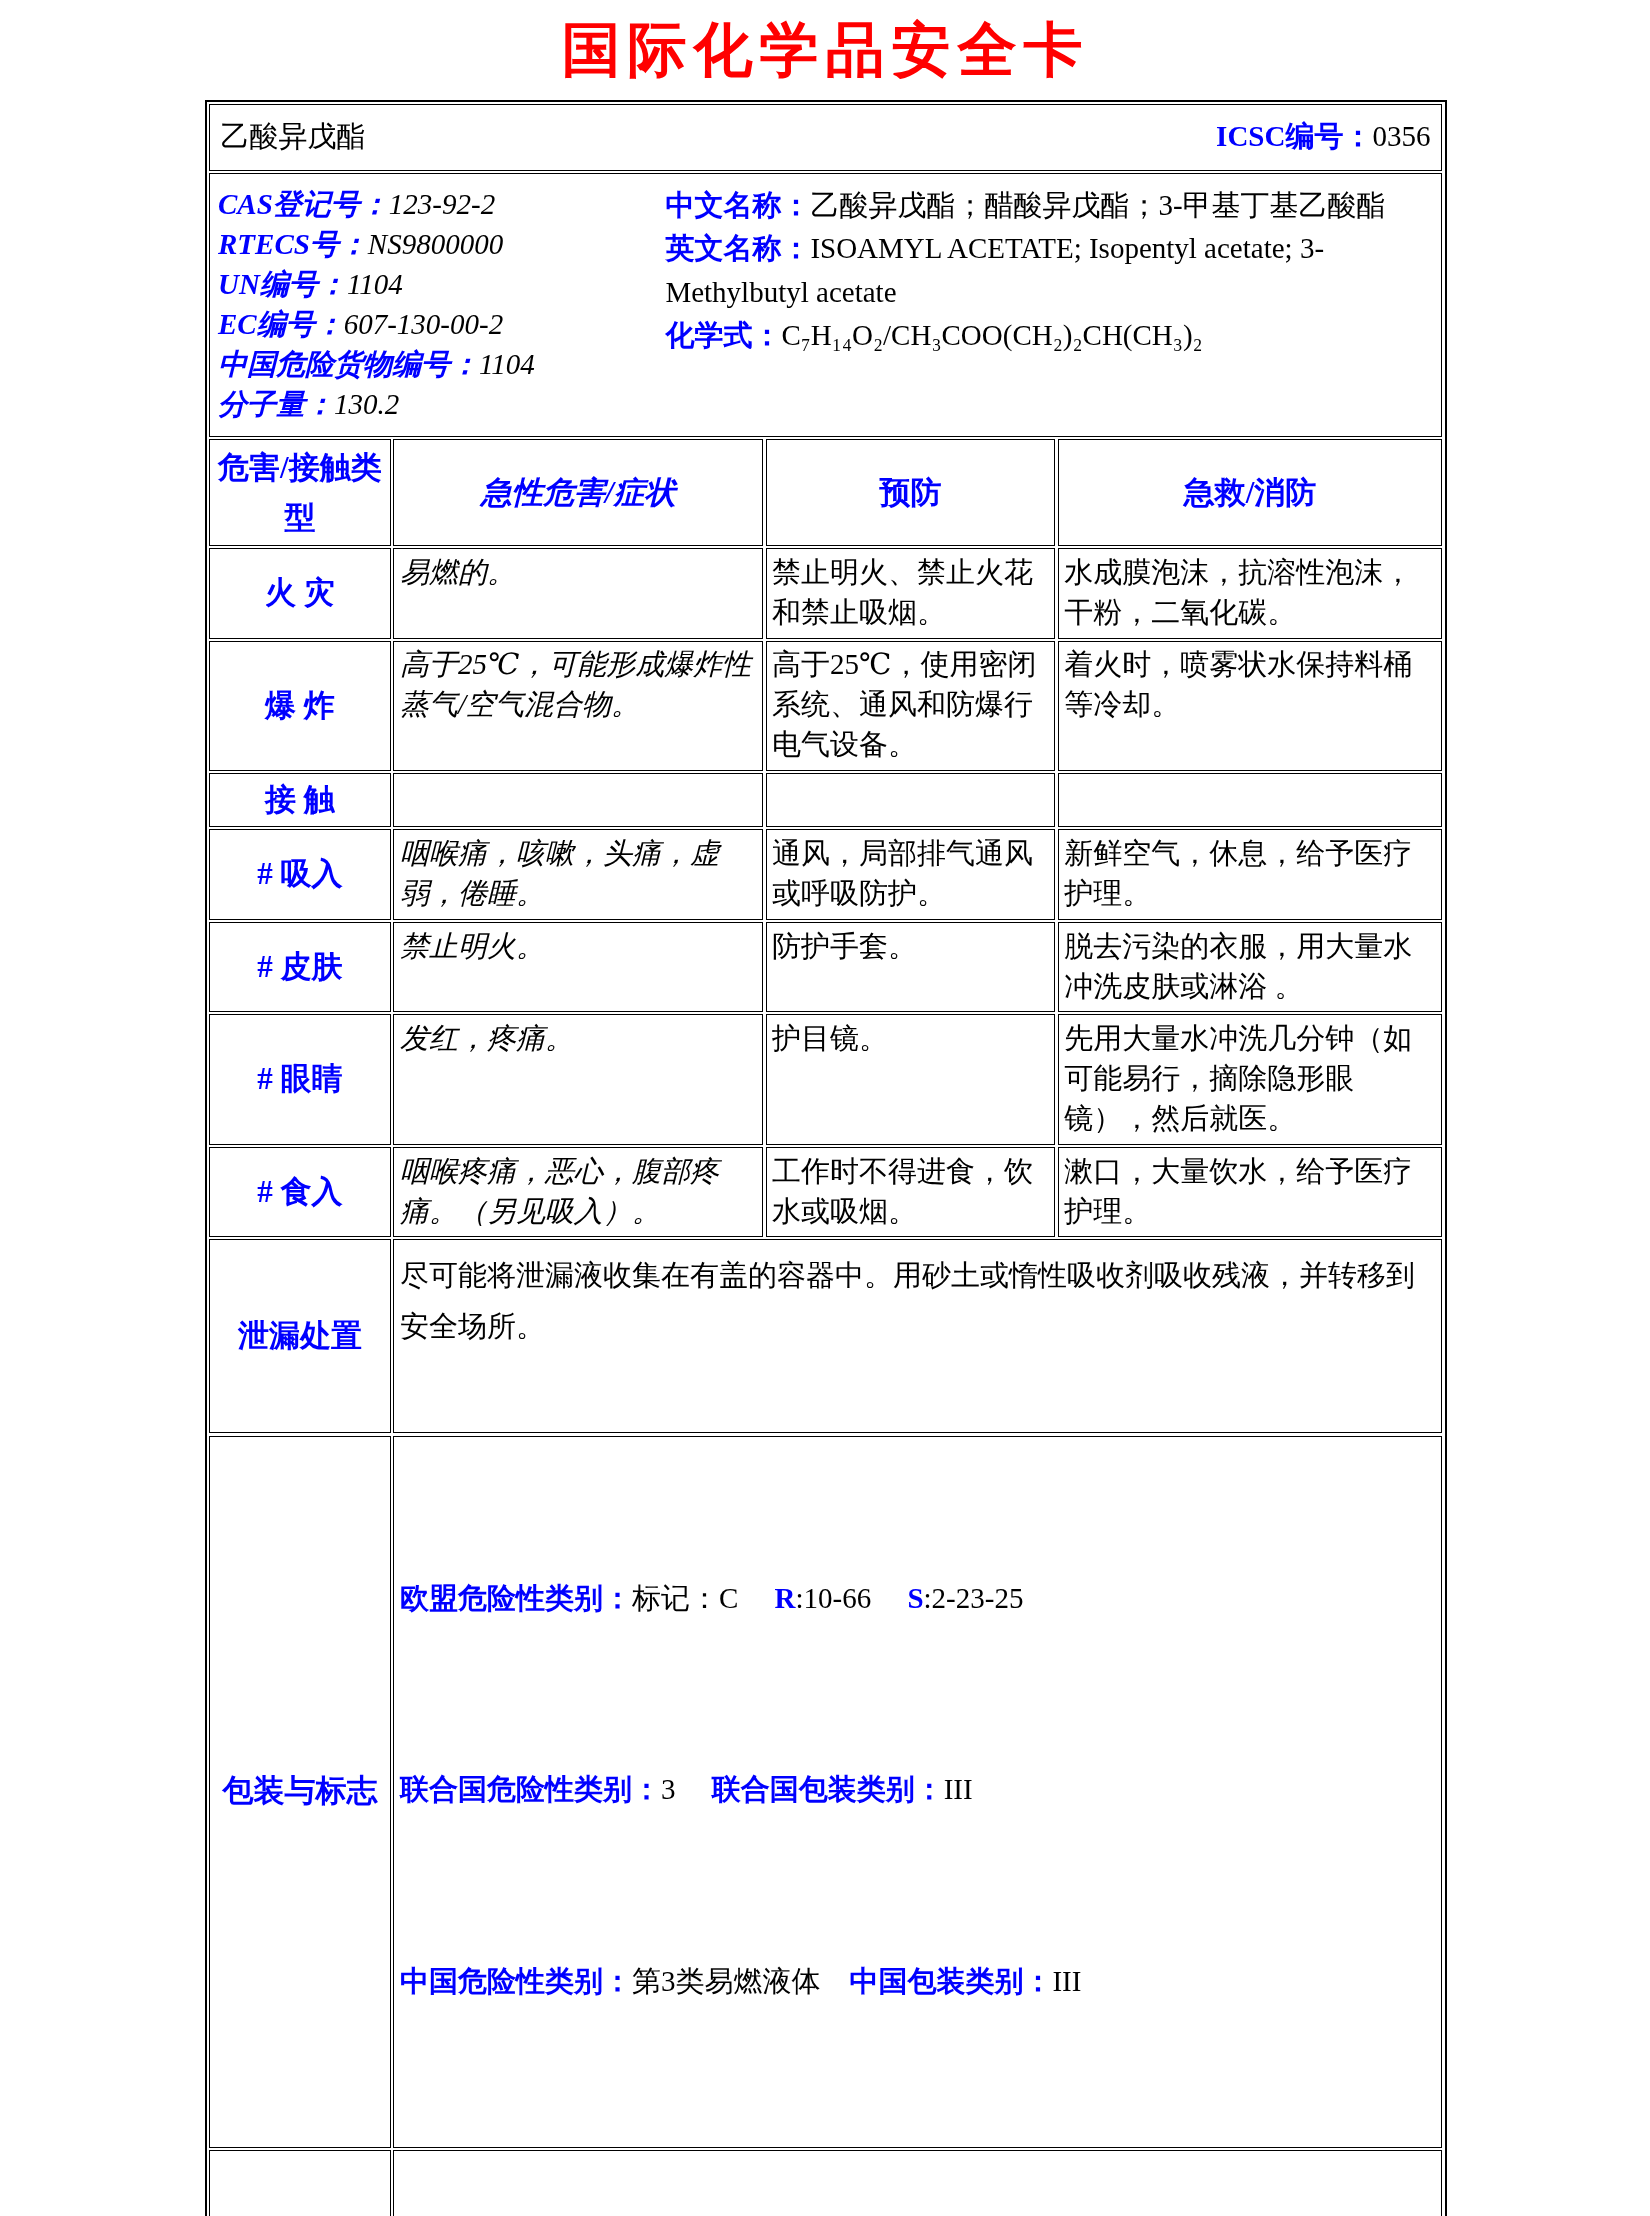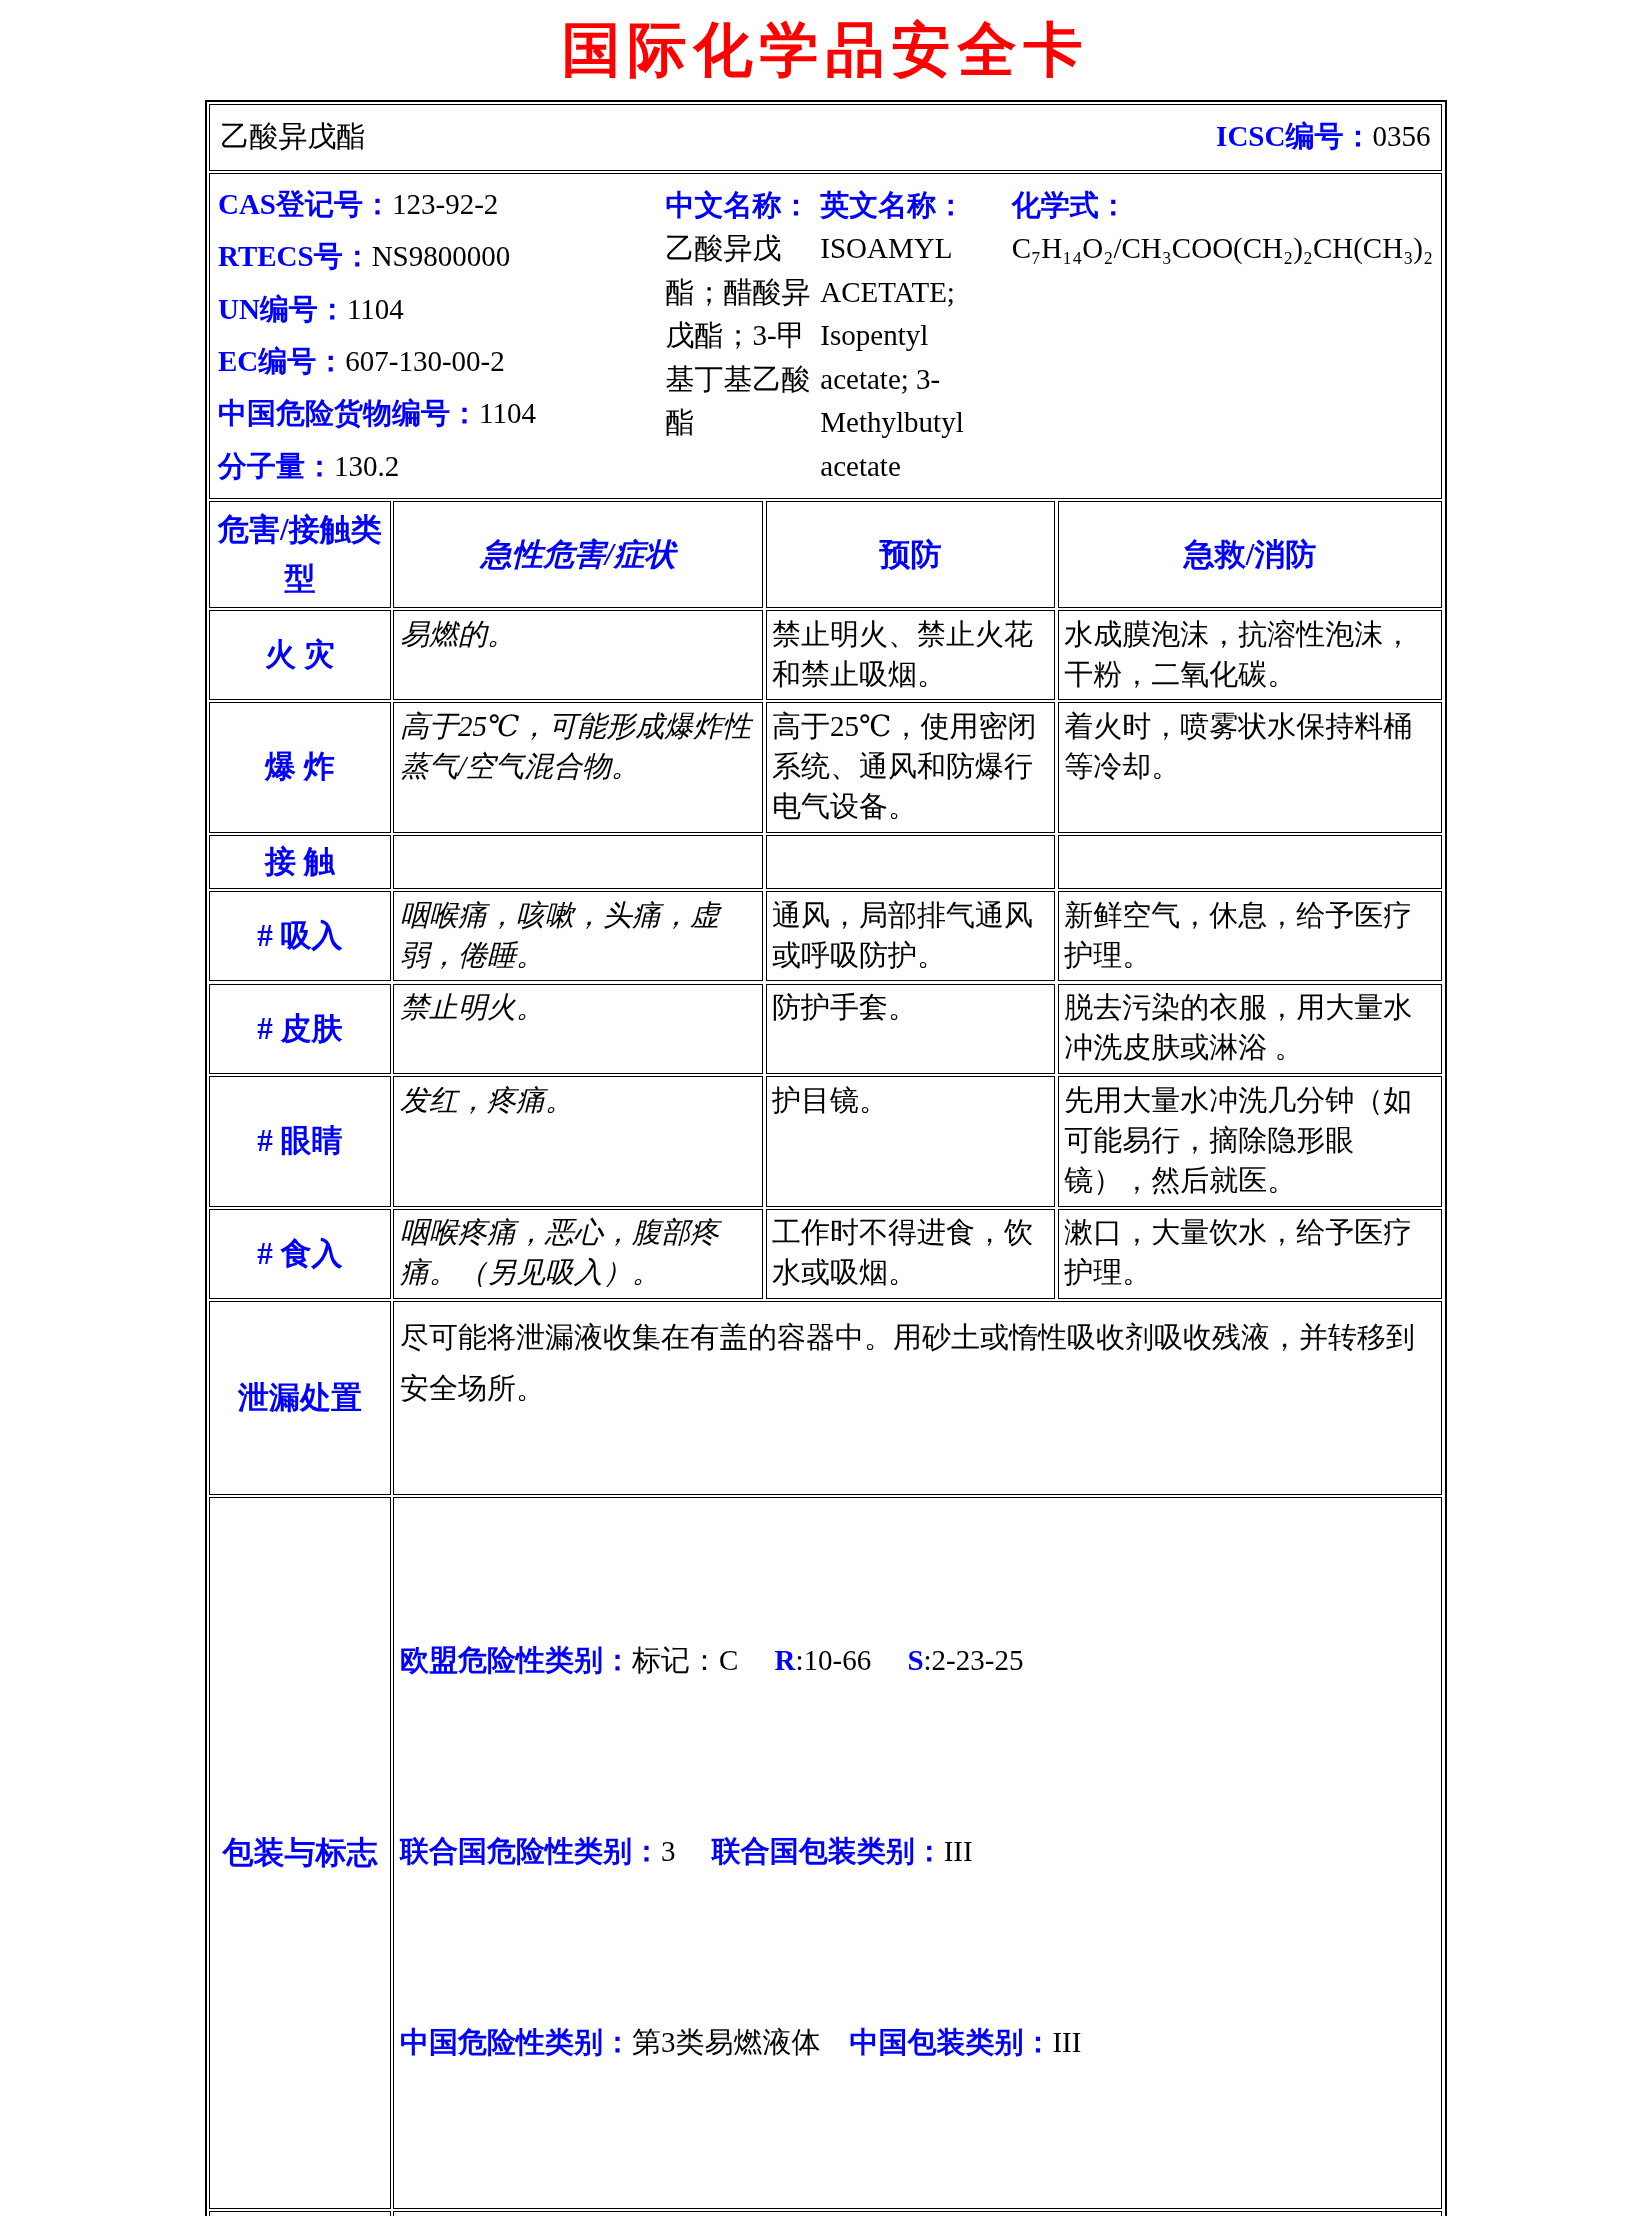--- a/index.html
+++ b/index.html
@@ -78,26 +78,27 @@
     white-space:pre;
   }
   
   .id-cell{display:flex;padding:7px 8.4px;}
   .id-col{
     flex:0 0 36%;
     display:flex;
     flex-direction:column;
     justify-content:space-between;
     padding:4.2px 0;
+    font-style:italic;
   }
   .id-col .line{white-space:pre;}
   .names-col{
     flex:1 1 auto;
     display:flex;
-    flex-direction:row;
+    flex-direction:column;
     justify-content:flex-start;
     padding:2.8px 0;
   }
   .names-col .line{white-space:pre-wrap;line-height:1.5;overflow-wrap:break-word;}
   
   .hc{
     display:flex;
     align-items:center;
     justify-content:center;
     text-align:center;

